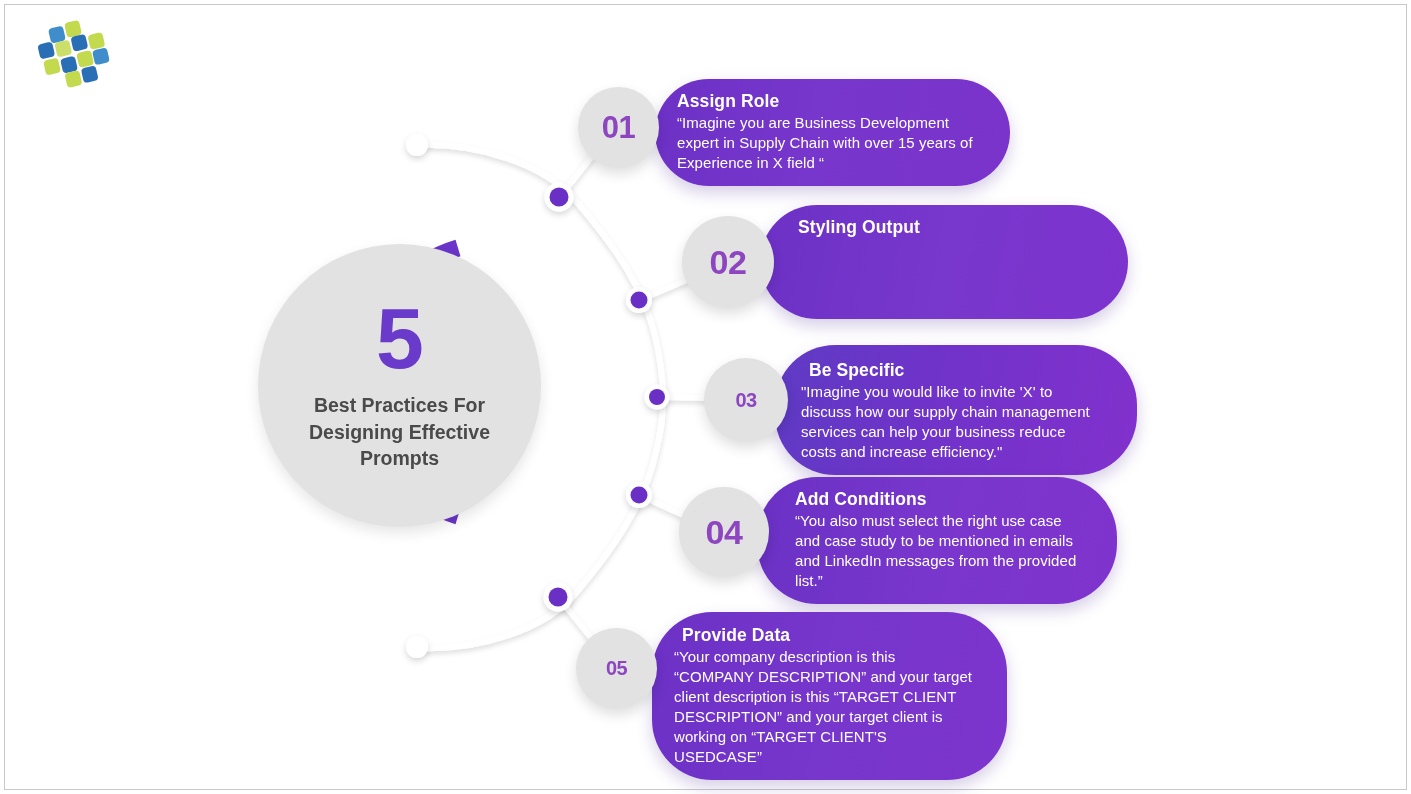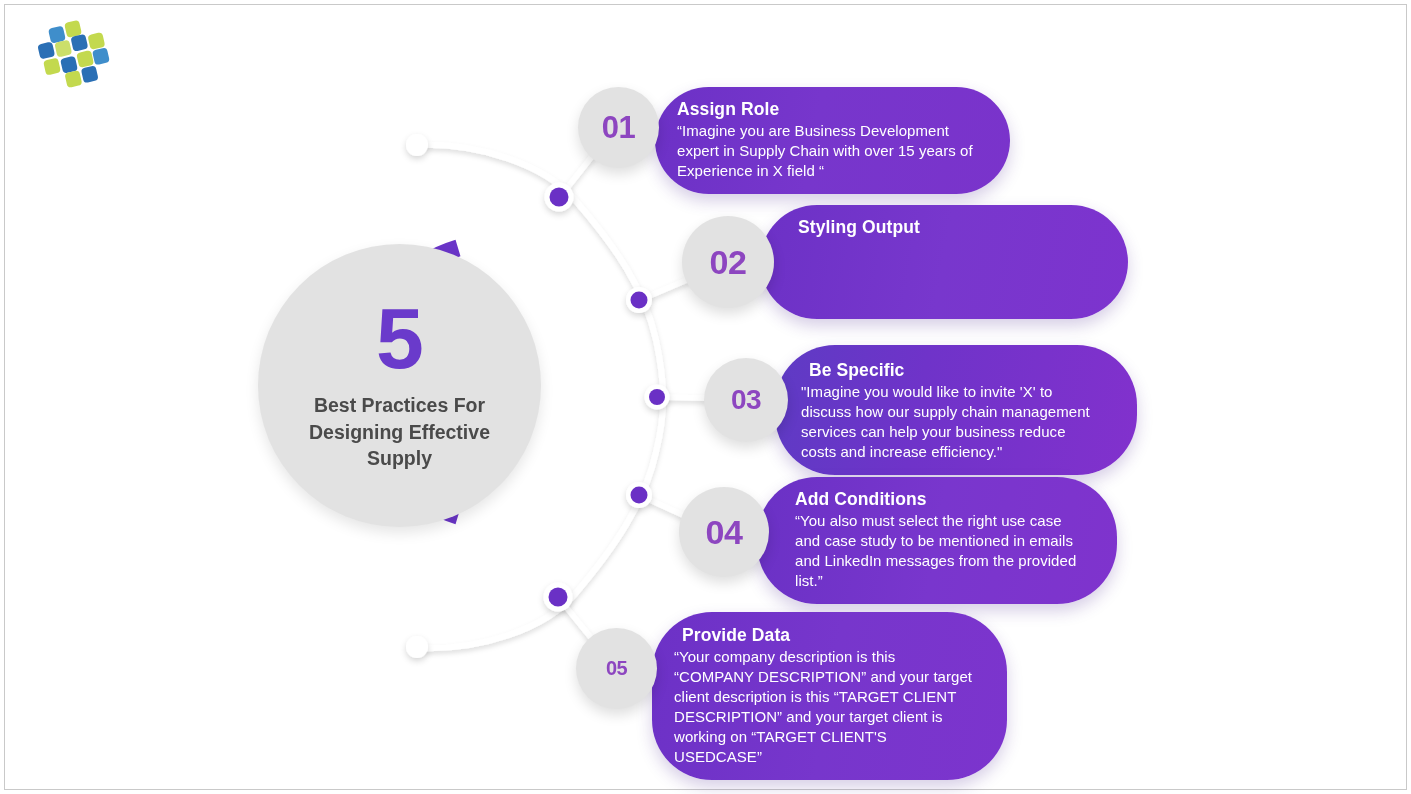--- a/index.html
+++ b/index.html
@@ -107,32 +107,32 @@
   #step1 .pill { left:655px; top:79px; width:355px; min-height:104px; }
   #step1 .num-circle { left:578px; top:87px; width:81px; height:81px; }
   #step1 .num-label { font-size:31px; }
 
   #step2 .pill { left:760px; top:205px; width:368px; min-height:114px; }
   #step2 .num-circle { left:682px; top:216px; width:92px; height:92px; }
   #step2 .num-label { font-size:34px; }
 
   #step3 .pill { left:775px; top:345px; width:362px; min-height:110px; }
   #step3 .num-circle { left:704px; top:358px; width:84px; height:84px; }
-  #step3 .num-label { font-size:28px; }
+  #step3 .num-label { font-size:20px; }
 
   #step4 .pill { left:757px; top:477px; width:360px; min-height:113px; }
   #step4 .num-circle { left:679px; top:487px; width:90px; height:90px; }
   #step4 .num-label { font-size:34px;text-align:center; }
 
   #step5 .pill { left:652px; top:612px; width:355px; min-height:113px; }
   #step5 .num-circle { left:576px; top:628px; width:81px; height:81px; }
   #step5 .num-label { font-size:20px; }
 
   
-  #step1 .pill { background:linear-gradient(100deg,#6c31c6 0%,#7736cc 45%,#7a33cb 100%);margin-top:8px; }
+  #step1 .pill { background:linear-gradient(100deg,#6c31c6 0%,#7736cc 45%,#7a33cb 100%); }
   #step2 .pill { background:linear-gradient(100deg,#6c31c6 0%,#7837cd 50%,#7d33ce 100%); }
   #step3 .pill { background:linear-gradient(100deg,#5e3bc4 0%,#6f33c9 40%,#8231cd 100%); }
   #step4 .pill { background:linear-gradient(100deg,#6a31c5 0%,#7936cd 50%,#7f33cd 100%); }
   #step5 .pill { background:linear-gradient(100deg,#6c31c6 0%,#7736cc 50%,#7c34cd 100%); }
 
   #step3 .pill-title { padding-left:8px; }
   #step5 .pill-title { padding-left:8px; }
   #step1 .pill { padding-left:22px; }
   #step5 .pill { padding-left:22px; padding-top:12px; }
   #step3 .pill { padding-left:26px; padding-top:14px; }
@@ -220,21 +220,21 @@
   </svg>
 
   <div id="hub">
     <svg id="hub-arc" width="300" height="300" viewBox="0 0 300 300">
       <path d="M 100 16
                A 140 140 0 0 1 100 284" fill="none" stroke="#6a35c8" stroke-width="17" transform="rotate(180 150 150)"></path>
     </svg>
     <div id="hub-disc"></div>
     <div id="hub-text">
       <div id="hub-number">5</div>
-      <div id="hub-caption">Best Practices For Designing Effective Supply</div>
+      <div id="hub-caption">Best Practices For Designing Effective Prompts</div>
     </div>
   </div>
 
   <div class="step" id="step1">
     <div class="pill">
       <div class="pill-title">Assign Role</div>
       <div class="pill-body">“Imagine you are Business Development expert in Supply Chain with over 15 years of Experience in X field “</div>
     </div>
     <div class="num-circle">
       <span class="num-label">01</span>

